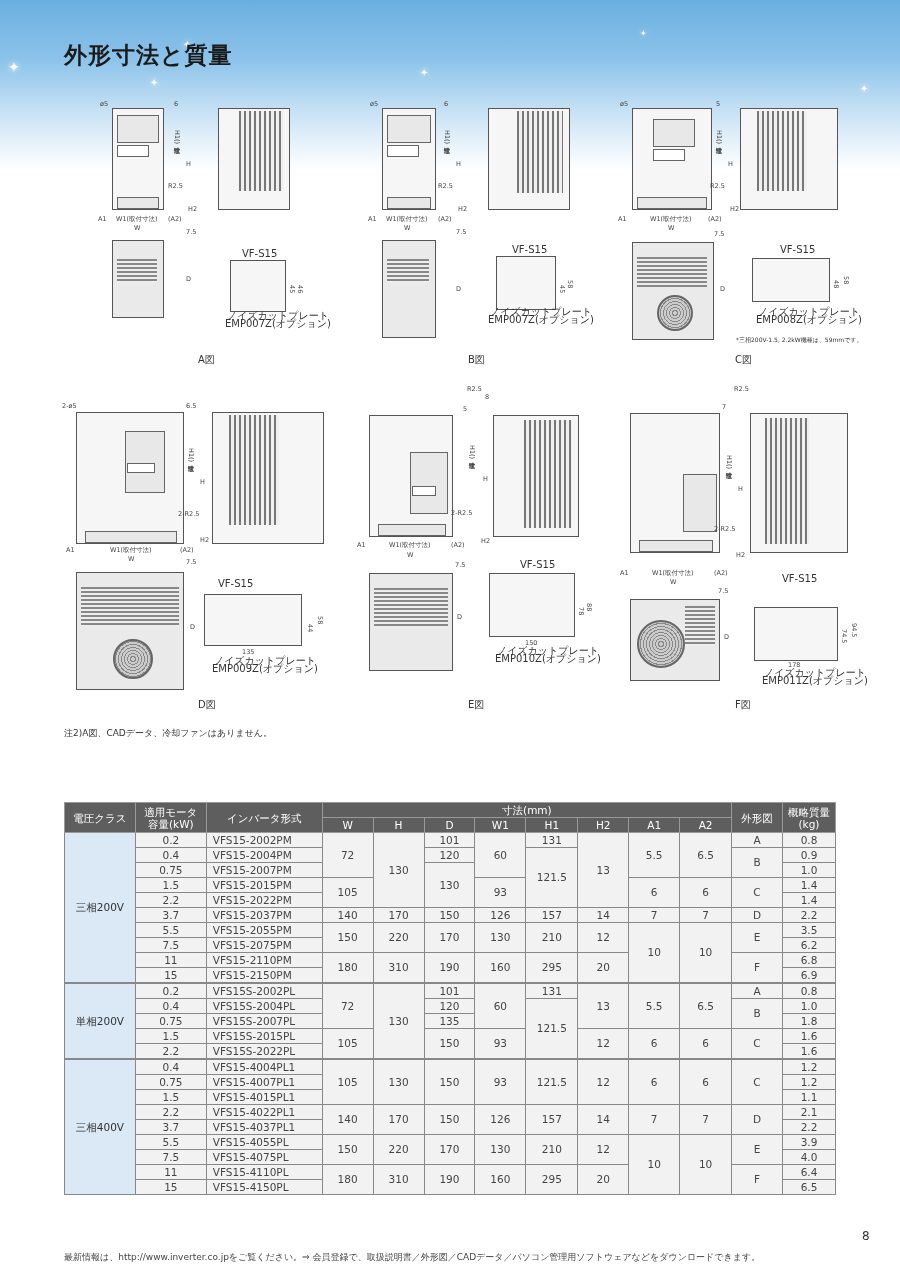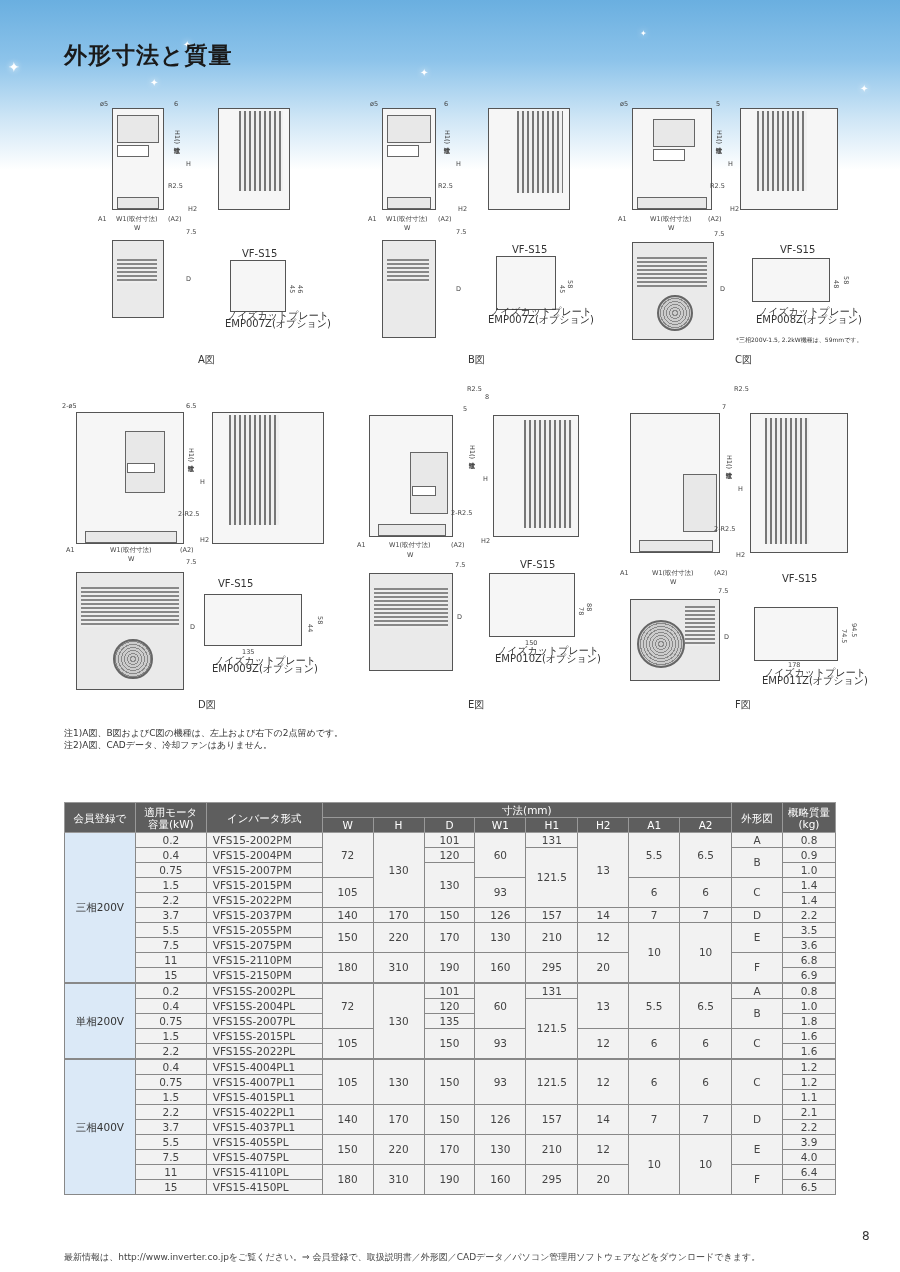--- a/index.html
+++ b/index.html
@@ -277,21 +277,20 @@
   <span class="dim" style="left:232px;top:238px;writing-mode:vertical-rl;">94.5</span>
   <span class="dim" style="left:170px;top:276px;">178</span>
   <div class="opt-label" style="left:144px;top:284px;">
     <div>ノイズカットプレート</div>
     <div>EMP011Z(オプション)</div>
   </div>
 </div>
 <div class="fig-caption" style="left:735px;top:698px;">F図</div>
 
 <div class="notes">
-  <div>注1)A図、B図およびC図の機種は、左上および右下の2点留めです。</div>
   <div>注2)A図、CADデータ、冷却ファンはありません。</div>
 </div>
 
 <table class="spec">
   <colgroup>
     <col style="width:71px">
       <col style="width:71px">
       <col style="width:116px">
     <col style="width:51px">
       <col style="width:51px">
@@ -299,21 +298,21 @@
       <col style="width:51px">
     <col style="width:52px">
       <col style="width:51px">
       <col style="width:51px">
       <col style="width:52px">
     <col style="width:51px">
       <col style="width:53px">
   </colgroup>
   <thead>
     <tr>
-      <th rowspan="2">会員登録で</th>
+      <th rowspan="2">電圧クラス</th>
       <th rowspan="2">
         <div>適用モータ</div>
         <div>容量(kW)</div>
       </th>
       <th rowspan="2">インバータ形式</th>
       <th colspan="8">寸法(mm)</th>
       <th rowspan="2">外形図</th>
       <th rowspan="2">
         <div>概略質量</div>
         <div>(kg)</div>
@@ -400,21 +399,21 @@
       <td rowspan="2">210</td>
       <td rowspan="2">12</td>
       <td rowspan="4">10</td>
       <td rowspan="4">10</td>
       <td rowspan="2">E</td>
       <td>3.5</td>
     </tr>
     <tr>
       <td>7.5</td>
       <td class="model">VFS15-2075PM</td>
-      <td>3.6</td>
+      <td>6.2</td>
     </tr>
     <tr>
       <td>11</td>
       <td class="model">VFS15-2110PM</td>
       <td rowspan="2">180</td>
       <td rowspan="2">310</td>
       <td rowspan="2">190</td>
       <td rowspan="2">160</td>
       <td rowspan="2">295</td>
       <td rowspan="2">20</td>

